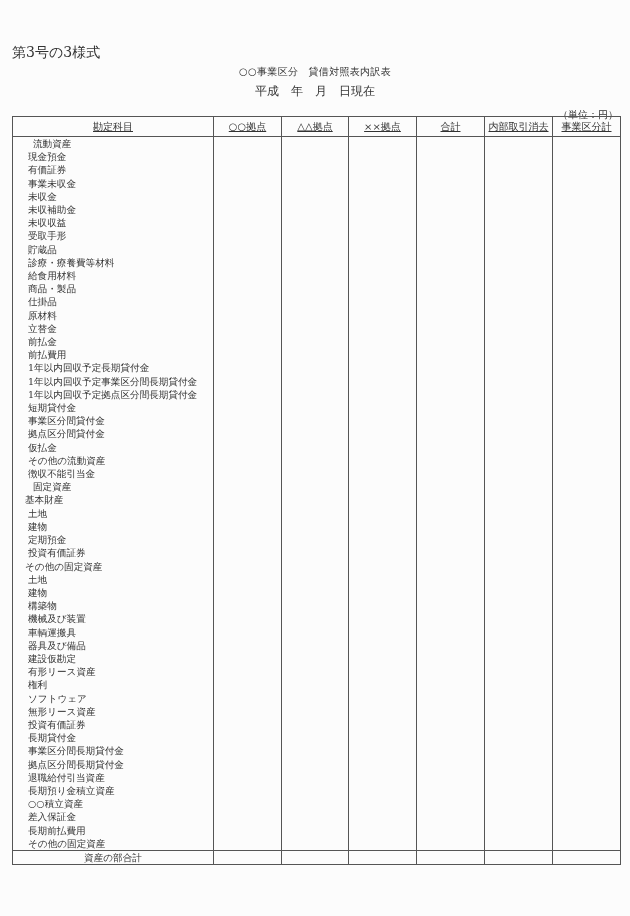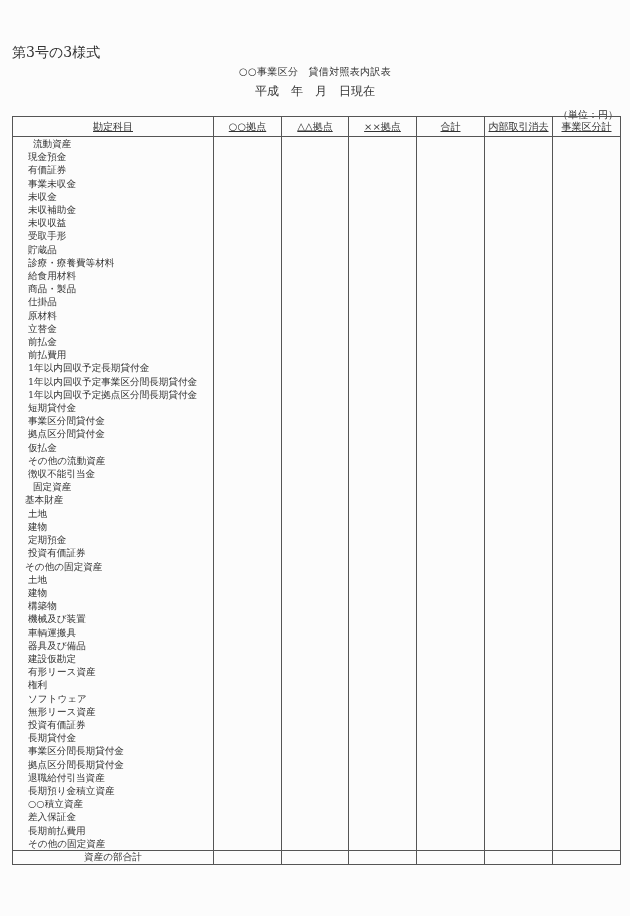--- a/index.html
+++ b/index.html
@@ -10,21 +10,21 @@
   .date-line { position:absolute; left:0; width:630px; top:83px; text-align:center; font-size:12px; }
   .unit { position:absolute; right:12px; top:100px; font-size:10px;margin-top:8px; }
   table.bs { position:absolute; left:12px; top:116px; border-collapse:collapse; table-layout:fixed; width:608px; }
   table.bs th, table.bs td { border-left:1px solid #555; border-right:1px solid #555; padding:0; font-weight:normal; }
   table.bs thead th { border-top:1px solid #555; border-bottom:1px solid #555; height:19px; font-size:10px; text-align:center; white-space:nowrap; overflow:hidden;text-decoration:underline; }
   table.bs tbody td { height:13.2px; font-size:9.6px; line-height:13.2px; white-space:nowrap; overflow:hidden; }
   table.bs tbody td.item { padding-left:20px; }
   td.lv1 { padding-left:12px !important;margin-top:23px; }
   td.lv2 { padding-left:15px !important; }
   tr.total td { border-top:1px solid #555; border-bottom:1px solid #555; height:14px; text-align:center; }
-  tr.total td.item { padding-left:0 !important;font-family:Liberation Mono, monospace; }
+  tr.total td.item { padding-left:0 !important; }
 </style>
 </head>
 <body>
 
 <div class="form-no">第3号の3様式</div>
 <div class="title">○○事業区分　貸借対照表内訳表</div>
 <div class="date-line">平成　年　月　日現在</div>
 <div class="unit">（単位：円）</div>
 
 <table class="bs">

